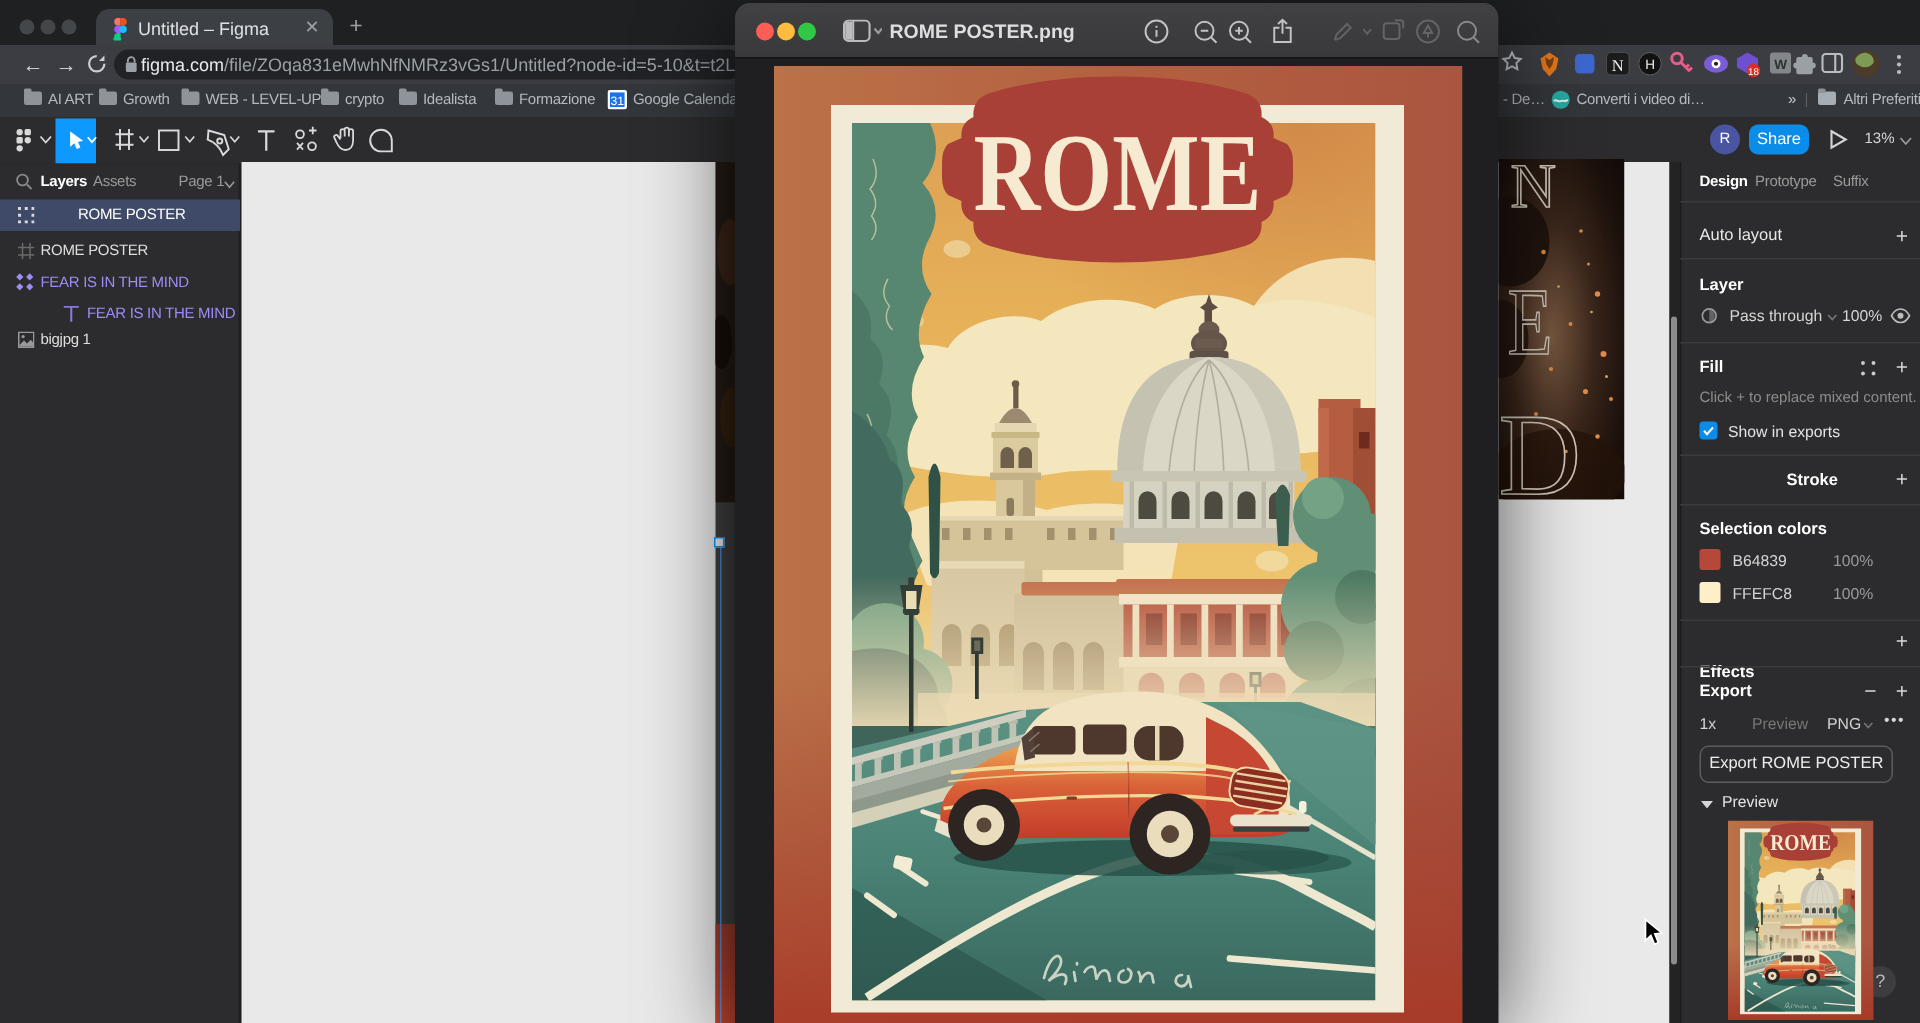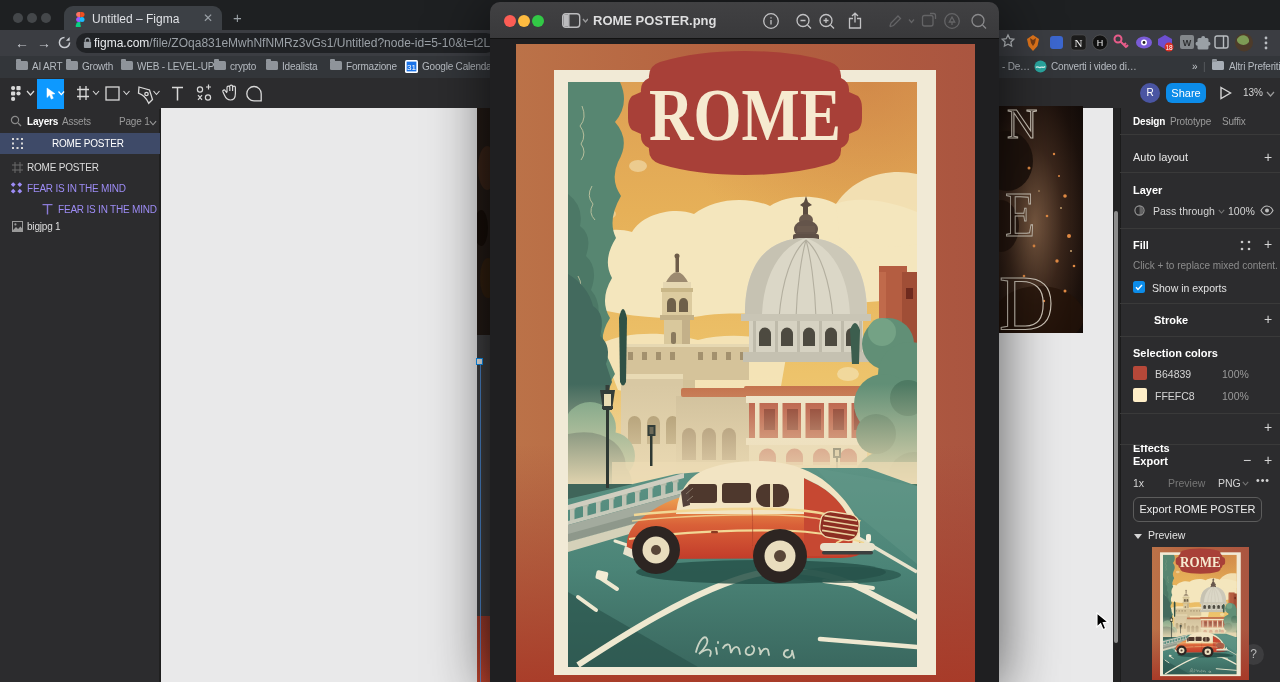--- a/index.html
+++ b/index.html
@@ -618,21 +618,21 @@
       </g>
   </svg>
   <div class="plus" style="left:1262px;top:238px;">+</div>
   <div class="hint" style="left:1133px;top:260px;">Click + to replace mixed content.</div>
   <div class="abs" style="left:1133px;top:281px;width:12px;height:12px;border-radius:2.5px;background:#0c8ce9;"></div>
   <svg class="abs" style="left:1135px;top:284px" width="8" height="7" viewBox="0 0 8 7">
       <path d="M1 3.2l2 2.3L7 1" fill="none" stroke="#fff" stroke-width="1.4"></path>
     </svg>
   <div class="val" style="left:1152px;top:282px;color:#e3e3e3;">Show in exports</div>
   <div class="divider" style="left:1120px;top:303px;"></div>
-  <div class="sec" style="left:1154px;top:314px;">Stroke</div>
+  <div class="sec" style="left:1191px;top:314px;">Stroke</div>
   <div class="plus" style="left:1262px;top:313px;">+</div>
   <div class="divider" style="left:1120px;top:336px;"></div>
   <div class="sec" style="left:1133px;top:347px;text-align:right;">Selection colors</div>
   <div class="abs" style="left:1133px;top:366px;width:14px;height:14px;border-radius:2px;background:#B64839;"></div>
   <div class="val" style="left:1155px;top:368px;">B64839</div>
   <div class="val" style="left:1222px;top:368px;color:#9a9a9a;">100%</div>
   <div class="abs" style="left:1133px;top:388px;width:14px;height:14px;border-radius:2px;background:#FFEFC8;"></div>
   <div class="val" style="left:1155px;top:390px;">FFEFC8</div>
   <div class="val" style="left:1222px;top:390px;color:#9a9a9a;">100%</div>
   <div class="divider" style="left:1120px;top:413px;"></div>

